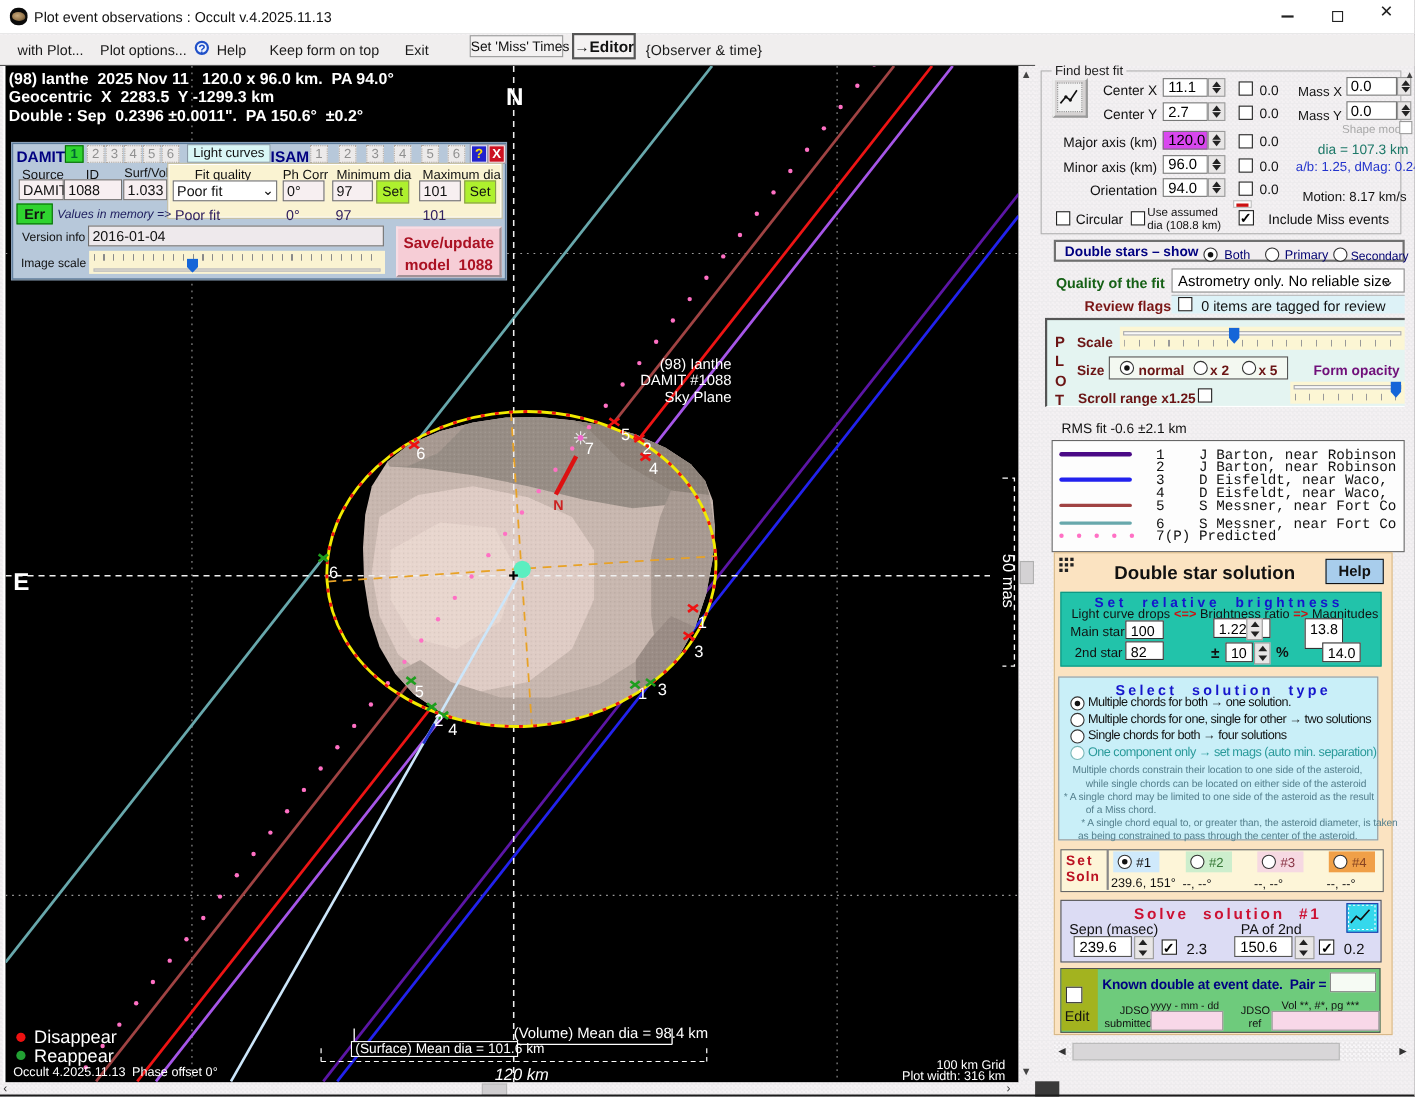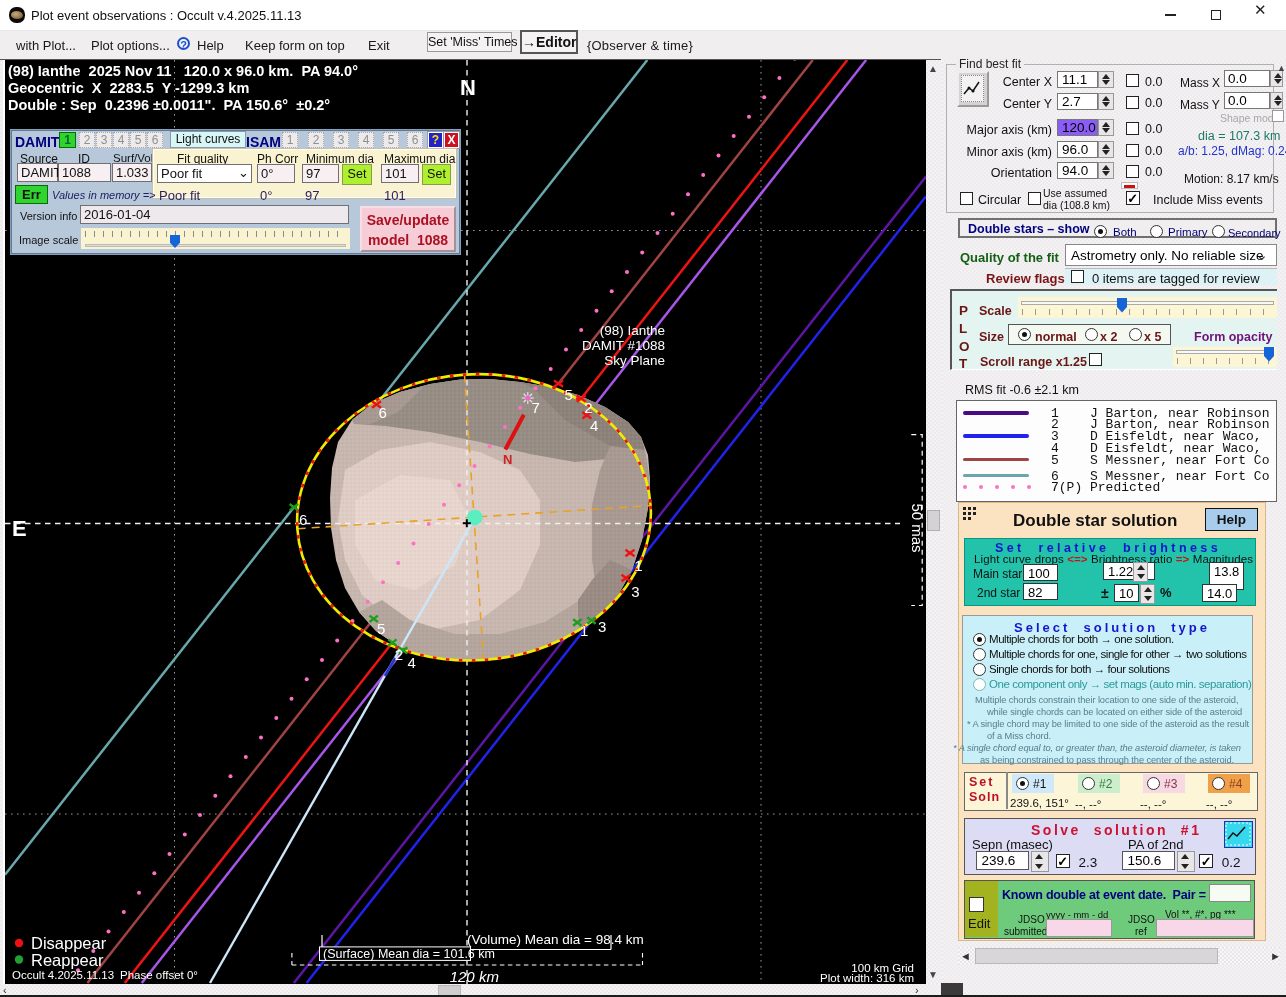--- a/index.html
+++ b/index.html
@@ -331,21 +331,21 @@
 <div style="position:absolute;left:115px;top:11px;width:41px;height:17px;background:#fff;border:1px solid #777;font-size:13.5px;padding:0px 0 0 4px;">11.1</div>
 <div class="spin" style="left:156px;top:11px;height:17px;"></div>
 <div style="position:absolute;left:183.6px;top:14px;width:13px;height:13px;background:#fff;border:1.4px solid #222;"></div>
 <div style="position:absolute;left:203px;top:15px;font-size:12.5px;color:#111;">0.0</div>
 <div style="position:absolute;left:0px;top:37px;width:110px;text-align:right;font-size:12.5px;color:#111;">Center Y</div>
 <div style="position:absolute;left:115px;top:33px;width:41px;height:17px;background:#fff;border:1px solid #777;font-size:13.5px;padding:0px 0 0 4px;">2.7</div>
 <div class="spin" style="left:156px;top:33px;height:17px;"></div>
 <div style="position:absolute;left:183.6px;top:36px;width:13px;height:13px;background:#fff;border:1.4px solid #222;"></div>
 <div style="position:absolute;left:203px;top:36px;font-size:12.5px;color:#111;">0.0</div>
 <div style="position:absolute;left:0px;top:63px;width:110px;text-align:right;font-size:12.5px;color:#111;">Major axis (km)</div>
-<div style="position:absolute;left:115px;top:59px;width:41px;height:17px;background:#8b5cf6;border:1px solid #777;font-size:13.5px;padding:0px 0 0 4px;">120.0</div>
+<div style="position:absolute;left:115px;top:59px;width:41px;height:17px;background:#d946ef;border:1px solid #777;font-size:13.5px;padding:0px 0 0 4px;">120.0</div>
 <div class="spin" style="left:156px;top:59px;height:17px;"></div>
 <div style="position:absolute;left:183.6px;top:62px;width:13px;height:13px;background:#fff;border:1.4px solid #222;"></div>
 <div style="position:absolute;left:203px;top:62px;font-size:12.5px;color:#111;">0.0</div>
 <div style="position:absolute;left:0px;top:85px;width:110px;text-align:right;font-size:12.5px;color:#111;">Minor axis (km)</div>
 <div style="position:absolute;left:115px;top:81px;width:41px;height:17px;background:#fff;border:1px solid #777;font-size:13.5px;padding:0px 0 0 4px;">96.0</div>
 <div class="spin" style="left:156px;top:81px;height:17px;"></div>
 <div style="position:absolute;left:183.6px;top:84px;width:13px;height:13px;background:#fff;border:1.4px solid #222;"></div>
 <div style="position:absolute;left:203px;top:84px;font-size:12.5px;color:#111;">0.0</div>
 <div style="position:absolute;left:0px;top:106px;width:110px;text-align:right;font-size:12.5px;color:#111;">Orientation</div>
 <div style="position:absolute;left:115px;top:102px;width:41px;height:17px;background:#fff;border:1px solid #777;font-size:13.5px;padding:0px 0 0 4px;">94.0</div>
@@ -448,21 +448,21 @@
     </div>
 <div style="position:absolute;left:71px;top:451px;font-size:17px;font-weight:bold;color:#111;">Double star solution</div>
 <div style="position:absolute;left:263px;top:448px;width:53px;height:23px;background:#a8cdec;border:1.5px solid #111;text-align:center;font-size:13.5px;font-weight:bold;line-height:21px;color:#111;">Help</div>
 <div style="position:absolute;left:21.7px;top:477.7px;width:292px;height:68.6px;background:#22c3aa;border:1px solid #0d9480;"></div>
 <div style="position:absolute;left:53px;top:481px;font-size:12.5px;font-weight:bold;color:#1515cc;letter-spacing:3.4px;white-space:nowrap;">Set&nbsp; relative&nbsp; brightness</div>
 <div style="position:absolute;left:32px;top:492.5px;font-size:11.5px;letter-spacing:0.1px;color:#111;white-space:nowrap;">Light curve drops <span style="color:#cc1111;font-weight:bold;">&lt;=&gt;</span> Brightness ratio <span style="color:#cc1111;font-weight:bold;">=&gt;</span> Magnitudes</div>
 <div style="position:absolute;left:31px;top:507px;font-size:12px;color:#111;">Main star</div>
 <div style="position:absolute;left:81px;top:503.5px;width:35px;height:17px;background:#fff;border:1px solid #333;font-size:13px;padding:1px 0 0 4px;">100</div>
 <div style="position:absolute;left:161px;top:501.9px;width:52px;height:18px;background:#fff;border:1px solid #333;font-size:13px;padding:1px 0 0 4px;">1.22</div>
 <div class="spin" style="left:191px;top:501.9px;height:20px;width:15px;"></div>
-<div style="position:absolute;left:267px;top:502.4px;width:35px;height:28px;background:#fff;border:1px solid #333;font-size:13px;padding:1px 0 0 4px;">13.8</div>
+<div style="position:absolute;left:244px;top:502.4px;width:35px;height:28px;background:#fff;border:1px solid #333;font-size:13px;padding:1px 0 0 4px;">13.8</div>
 <div style="position:absolute;left:35px;top:526px;font-size:12px;color:#111;">2nd star</div>
 <div style="position:absolute;left:81px;top:523px;width:35px;height:17px;background:#fff;border:1px solid #333;font-size:13px;padding:1px 0 0 4px;">82</div>
 <div style="position:absolute;left:159px;top:525px;font-size:14px;font-weight:bold;color:#111;">±</div>
 <div style="position:absolute;left:172px;top:523.5px;width:25px;height:18px;background:#fff;border:1px solid #333;font-size:13px;padding:1px 0 0 4px;">10</div>
 <div class="spin" style="left:198px;top:523.5px;height:20px;width:15px;"></div>
 <div style="position:absolute;left:218px;top:525px;font-size:13px;font-weight:bold;color:#111;">%</div>
 <div style="position:absolute;left:260px;top:523.6px;width:35px;height:18px;background:#fff;border:1px solid #333;font-size:13px;padding:1px 0 0 4px;">14.0</div>
 <div style="position:absolute;left:20px;top:555px;width:291px;height:149px;background:#c9eff8;border:1px solid #999;"></div>
 <div style="position:absolute;left:72px;top:560px;font-size:13px;font-weight:bold;color:#1515cc;letter-spacing:3px;white-space:nowrap;">Select&nbsp; solution&nbsp; type</div>
 <div class="radio sel" style="left:30.8px;top:573.2px;"></div>
@@ -470,21 +470,21 @@
 <div class="radio" style="left:30.8px;top:588.2px;"></div>
 <div style="position:absolute;left:47px;top:588.2px;font-size:11.5px;letter-spacing:-0.45px;color:#111;white-space:nowrap;">Multiple chords for one, single for other → two solutions</div>
 <div class="radio" style="left:30.8px;top:603.4px;"></div>
 <div style="position:absolute;left:47px;top:603.4px;font-size:11.5px;letter-spacing:-0.45px;color:#111;white-space:nowrap;">Single chords for both → four solutions</div>
 <div class="radio" style="left:30.8px;top:618.2px;border-color:#7ab8b8;"></div>
 <div style="position:absolute;left:47px;top:618.2px;font-size:11.5px;letter-spacing:-0.45px;color:#2a9a9a;white-space:nowrap;">One component only → set mags (auto min. separation)</div>
 <div style="position:absolute;left:33px;top:634.5px;font-size:9.3px;letter-spacing:-0.1px;color:#55808e;white-space:nowrap;">Multiple chords constrain their location to one side of the asteroid,</div>
 <div style="position:absolute;left:45px;top:646.6px;font-size:9.3px;letter-spacing:-0.1px;color:#55808e;white-space:nowrap;">while single chords can be located on either side of the asteroid</div>
 <div style="position:absolute;left:25px;top:658.7px;font-size:9.3px;letter-spacing:-0.1px;color:#55808e;white-space:nowrap;">* A single chord may be limited to one side of the asteroid as the result</div>
 <div style="position:absolute;left:45px;top:670.8000000000001px;font-size:9.3px;letter-spacing:-0.1px;color:#55808e;white-space:nowrap;">of a Miss chord.</div>
-<div style="position:absolute;left:11px;top:682.9000000000001px;font-size:9.3px;letter-spacing:-0.1px;color:#55808e;white-space:nowrap;font-style:italic;">* A single chord equal to, or greater than, the asteroid diameter, is taken</div>
+<div style="position:absolute;left:41px;top:682.9000000000001px;font-size:9.3px;letter-spacing:-0.1px;color:#55808e;white-space:nowrap;">* A single chord equal to, or greater than, the asteroid diameter, is taken</div>
 <div style="position:absolute;left:38px;top:695.0000000000001px;font-size:9.3px;letter-spacing:-0.1px;color:#55808e;white-space:nowrap;">as being constrained to pass through the center of the asteroid.</div>
 <div style="position:absolute;left:21.8px;top:711.5px;width:294px;height:39px;background:#fdf5d8;border:1.5px solid #666;"></div>
 <div style="position:absolute;left:27px;top:715px;font-size:12.5px;font-weight:bold;color:#bb1122;letter-spacing:2px;">Set</div>
 <div style="position:absolute;left:27px;top:730px;font-size:12.5px;font-weight:bold;color:#bb1122;letter-spacing:1px;">Soln</div>
 <div style="position:absolute;left:64px;top:712px;width:1.5px;height:37px;background:#888;"></div>
 <div style="position:absolute;left:70px;top:713.5px;width:42px;height:19px;background:#cfe9fb;"></div>
 <div class="radio sel" style="left:74px;top:716.5px;background:#fff;"></div>
 <div style="position:absolute;left:91px;top:717px;font-size:12px;color:#111;">#1</div>
 <div style="position:absolute;left:136px;top:713.5px;width:42px;height:19px;background:#cdeecd;"></div>
 <div class="radio" style="left:140px;top:716.5px;background:#fff;"></div>

